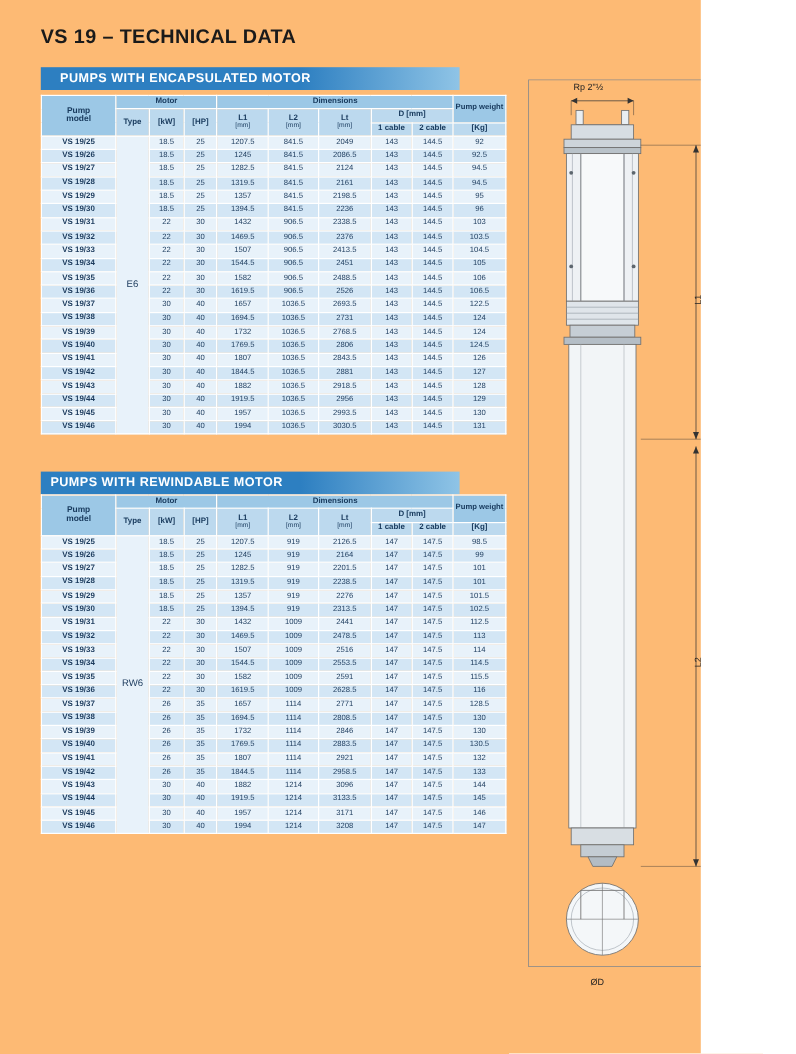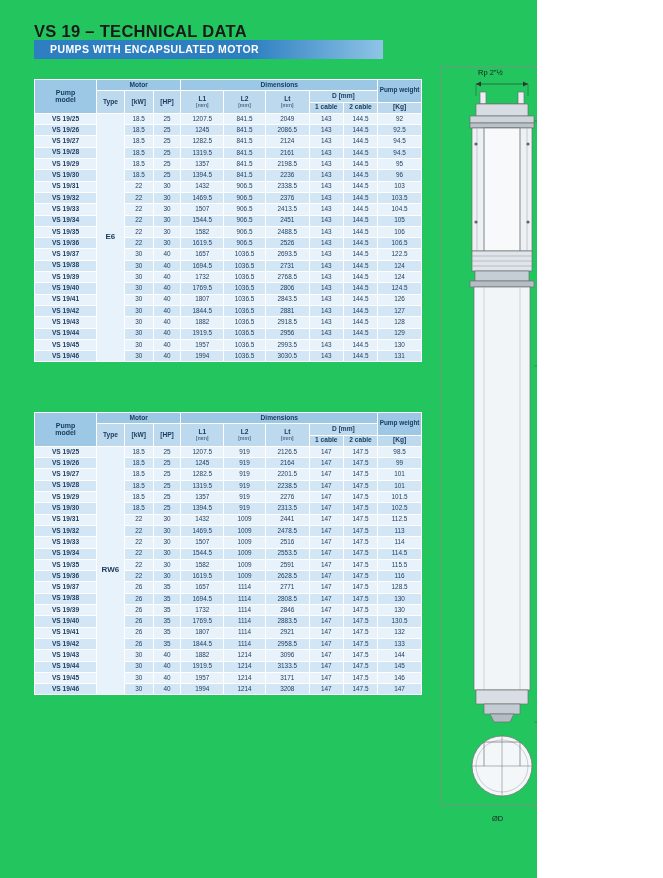--- a/index.html
+++ b/index.html
@@ -4,22 +4,22 @@
 <style>
   * { box-sizing: border-box; }
   html, body {
     margin: 0; padding: 0;
     width: 663px; height: 878px;
     background: #ffffff;
     font-family: "Liberation Sans", sans-serif;
   }
   .page {
     position: relative;
-    width: 537px; height: 878px;
-    background: #22c55e;
+    width: 584px; height: 878px;
+    background: #fdba74;
     overflow: hidden;
   }
 
   
   .doc-title {
     position: absolute;
     left: 34px; top: 22px;
     font-size: 16.5px;
     font-weight: bold;
     color: #1a1a1a;
@@ -34,21 +34,21 @@
     height: 19px;
     background: linear-gradient(to right, #2d7fc1 0%, #2d7fc1 62%, #8fc4e6 100%);
     color: #ffffff;
     font-size: 10.5px;
     font-weight: bold;
     letter-spacing: 0.4px;
     line-height: 19px;
     padding-left: 8px;
     text-transform: uppercase;
   }
-  #banner1 { top: 40px; padding-left: 16px; }
+  #banner1 { top: 56px; padding-left: 16px; }
   #banner2 { top: 393px; }
 
   
   .tbl-wrap { position: absolute; left: 34px; width: 388px; }
   #tbl1 { top: 79px; }
   #tbl2 { top: 412px; }
 
   table.data {
     border-collapse: collapse;
     width: 388px;
@@ -88,21 +88,21 @@
   }
   table.data tbody tr.alt td {
     background: #d3e6f5;
   }
   table.data tbody td.model {
     font-weight: bold;
     font-size: 6.6px;
     text-align: center;
   }
   table.data tbody td.typecell {
-    font-weight: bold;
+    font-weight: normal;
     font-size: 8px;
     background: #e8f2fa;
     vertical-align: middle;
   }
 
   
   col.c-model { width: 58px; }
   col.c-type  { width: 26px; }
   col.c-kw    { width: 27px; }
   col.c-hp    { width: 26px; }
@@ -439,20 +439,21 @@
             <td>1036.5</td>
             <td>3030.5</td>
             <td>143</td>
             <td>144.5</td>
             <td>131</td>
           </tr>
         </tbody>
     </table>
   </div>
 
+  <div class="section-banner" id="banner2">PUMPS WITH REWINDABLE MOTOR</div>
 
   <div class="tbl-wrap" id="tbl2">
     <table class="data">
       <colgroup>
         <col class="c-model">
           <col class="c-type">
           <col class="c-kw">
           <col class="c-hp">
         <col class="c-l1">
           <col class="c-l2">

